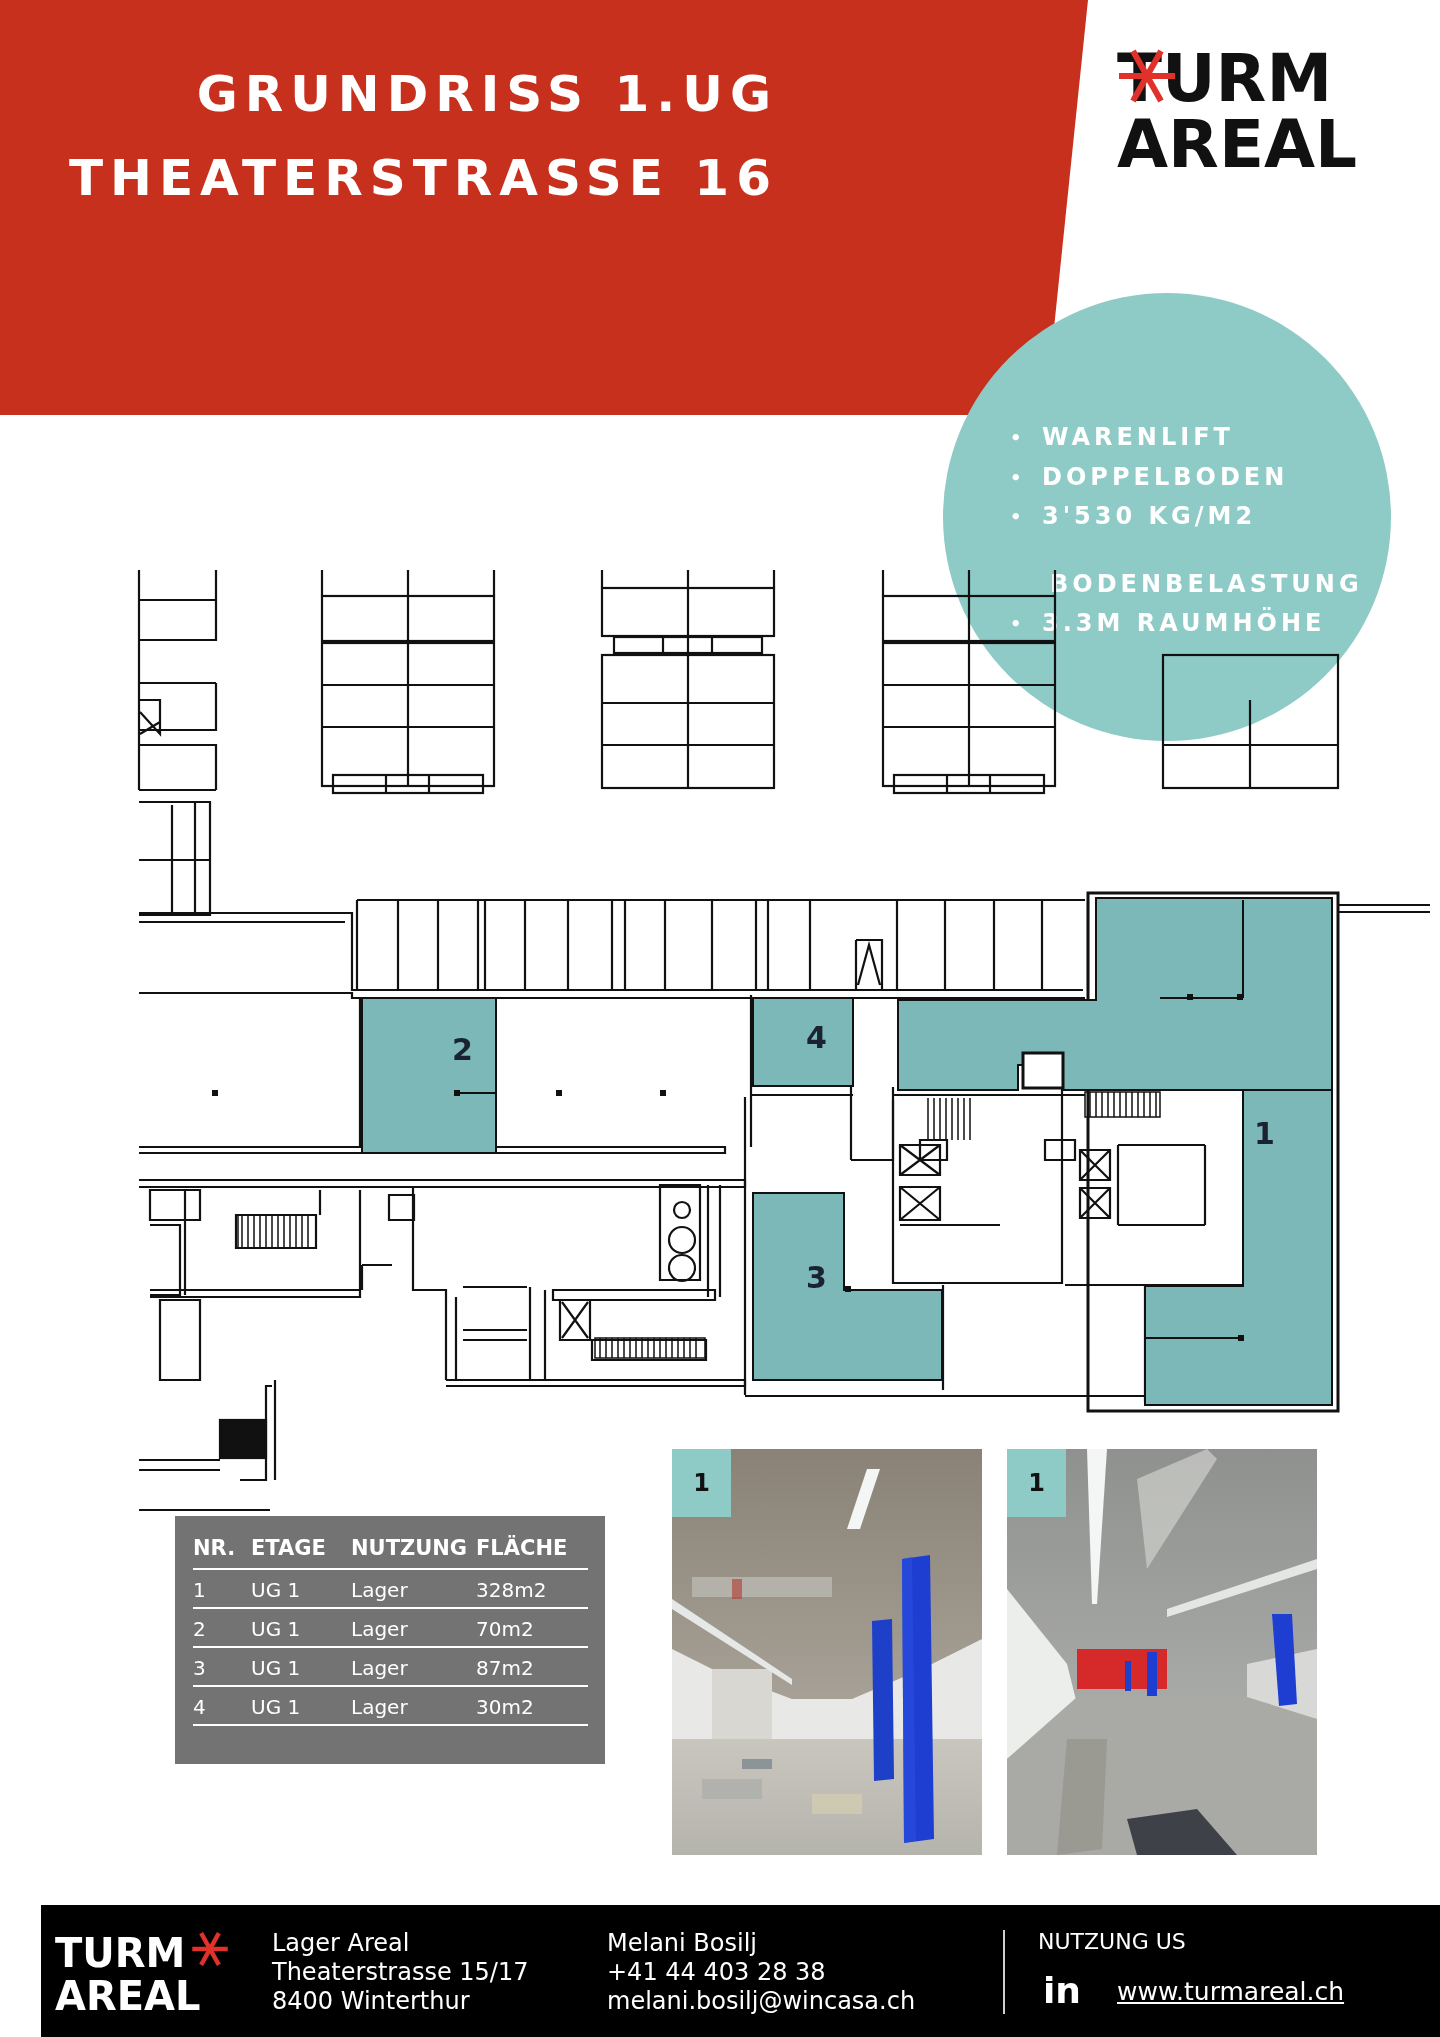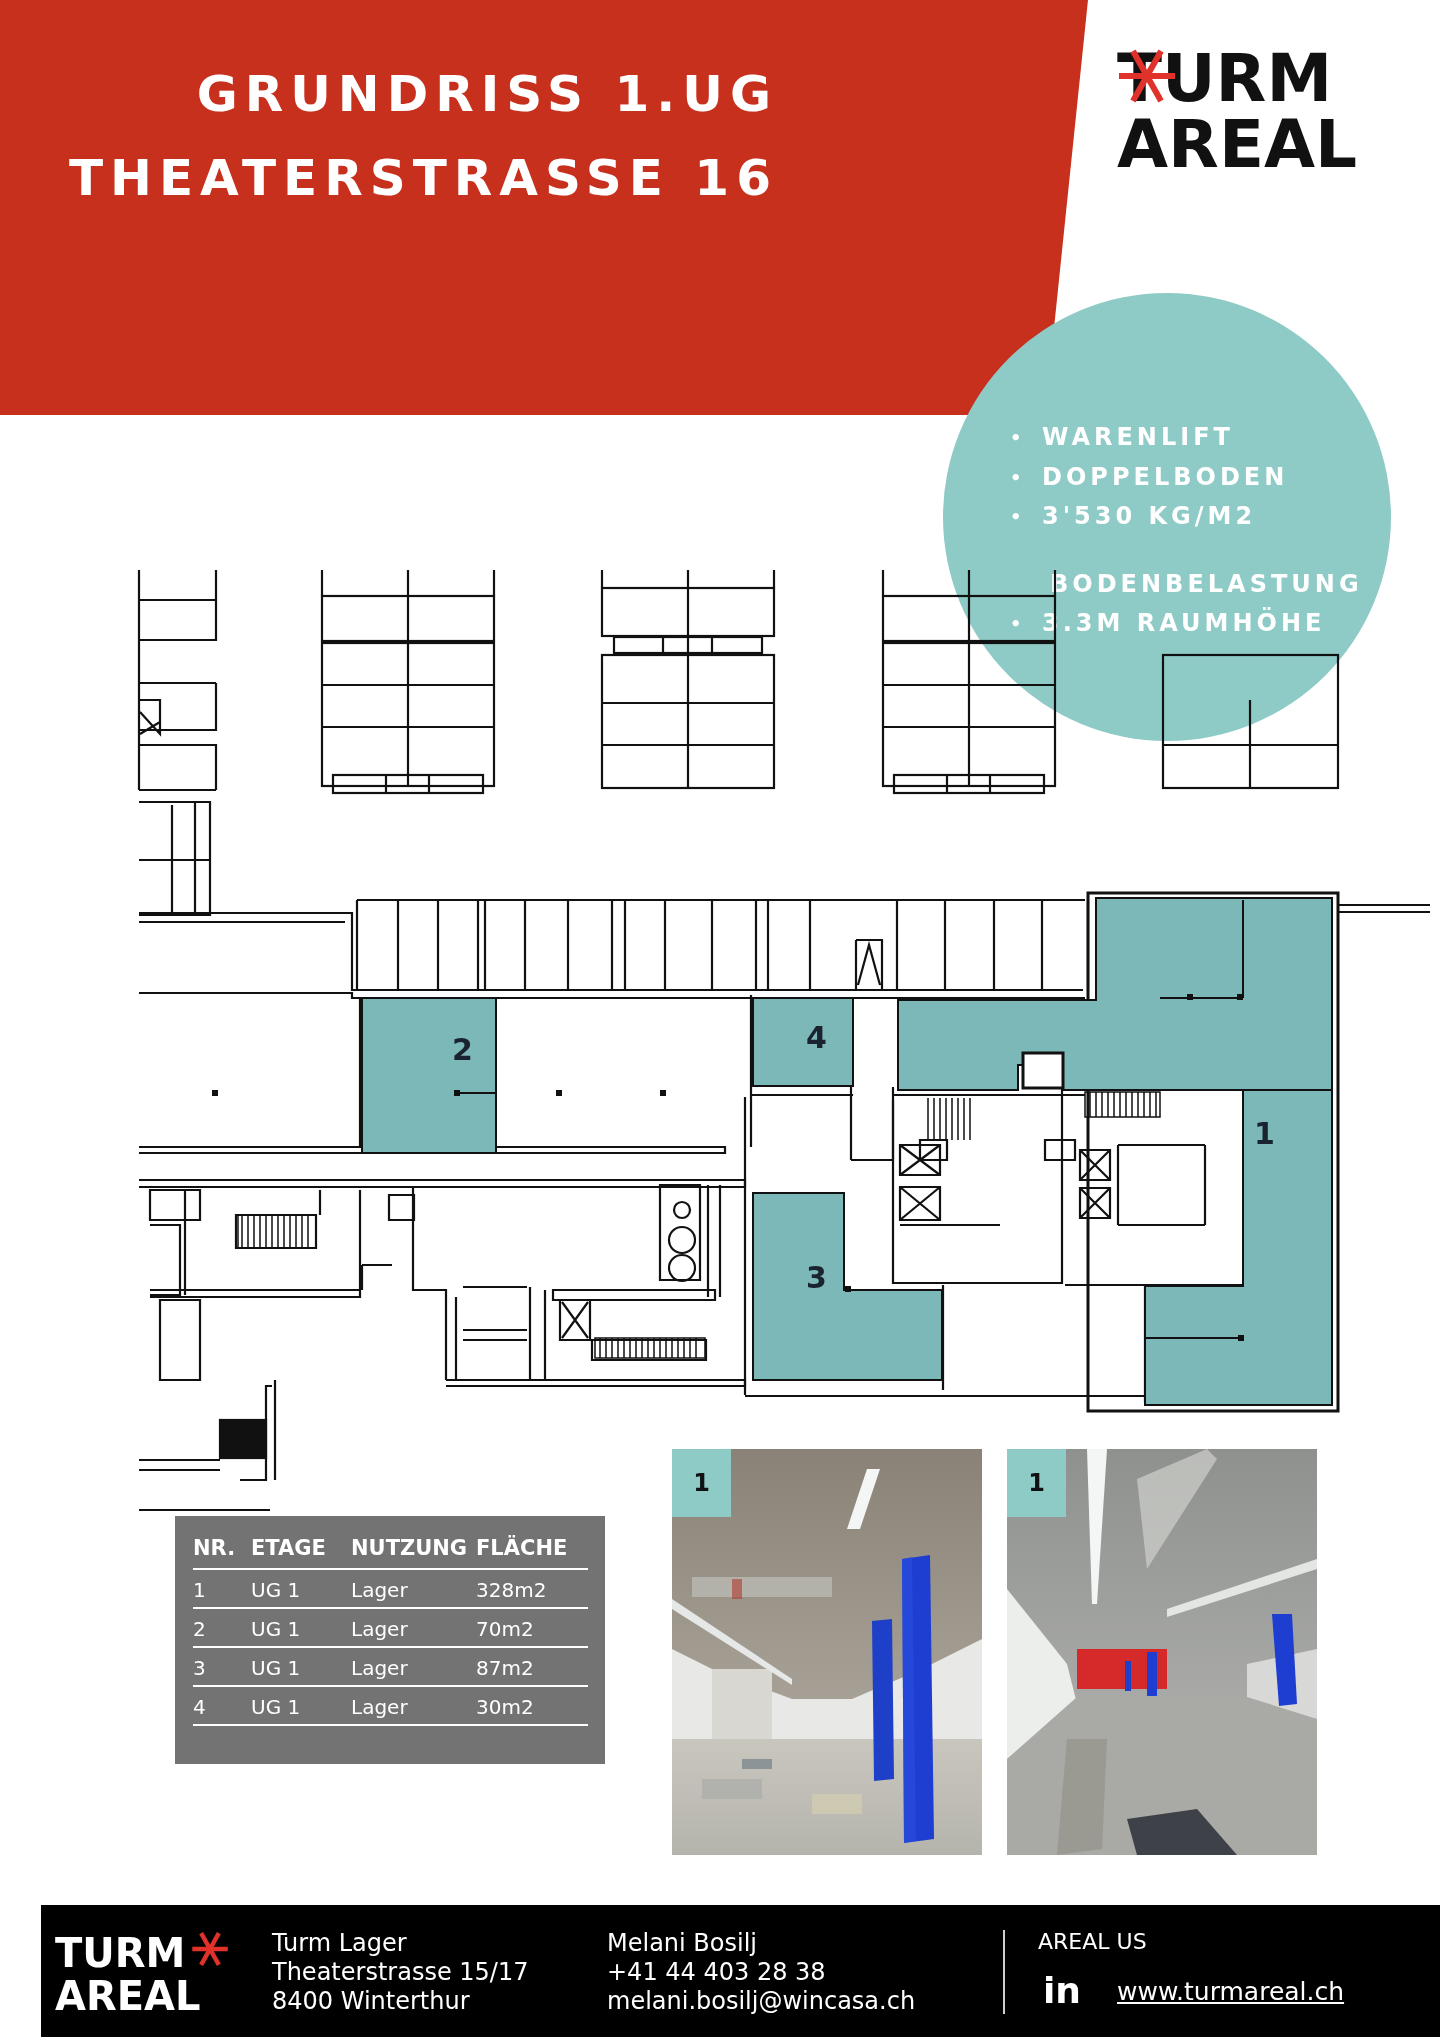--- a/index.html
+++ b/index.html
@@ -329,26 +329,26 @@
             <line x1="2" y1="30" x2="58" y2="30"></line>
             <line x1="16" y1="5" x2="44" y2="55"></line>
             <line x1="44" y1="5" x2="16" y2="55"></line>
           </g>
         </svg>
       </span>
     </div>
     <div>AREAL</div>
   </div>
   <div class="col" style="left:231px;">
-    <div>Turm Lager</div>
+    <div>Lager Areal</div>
     <div>Theaterstrasse 15/17</div>
     <div>8400 Winterthur</div>
   </div>
   <div class="col" style="left:566px;">
     <div>Melani Bosilj</div>
     <div>+41 44 403 28 38</div>
     <div>melani.bosilj@wincasa.ch</div>
   </div>
   <div class="vline"></div>
-  <div class="follow">AREAL US</div>
+  <div class="follow">NUTZUNG US</div>
   <div class="li">in</div>
   <a class="url">www.turmareal.ch</a>
 </div>
 
 </body></html>

